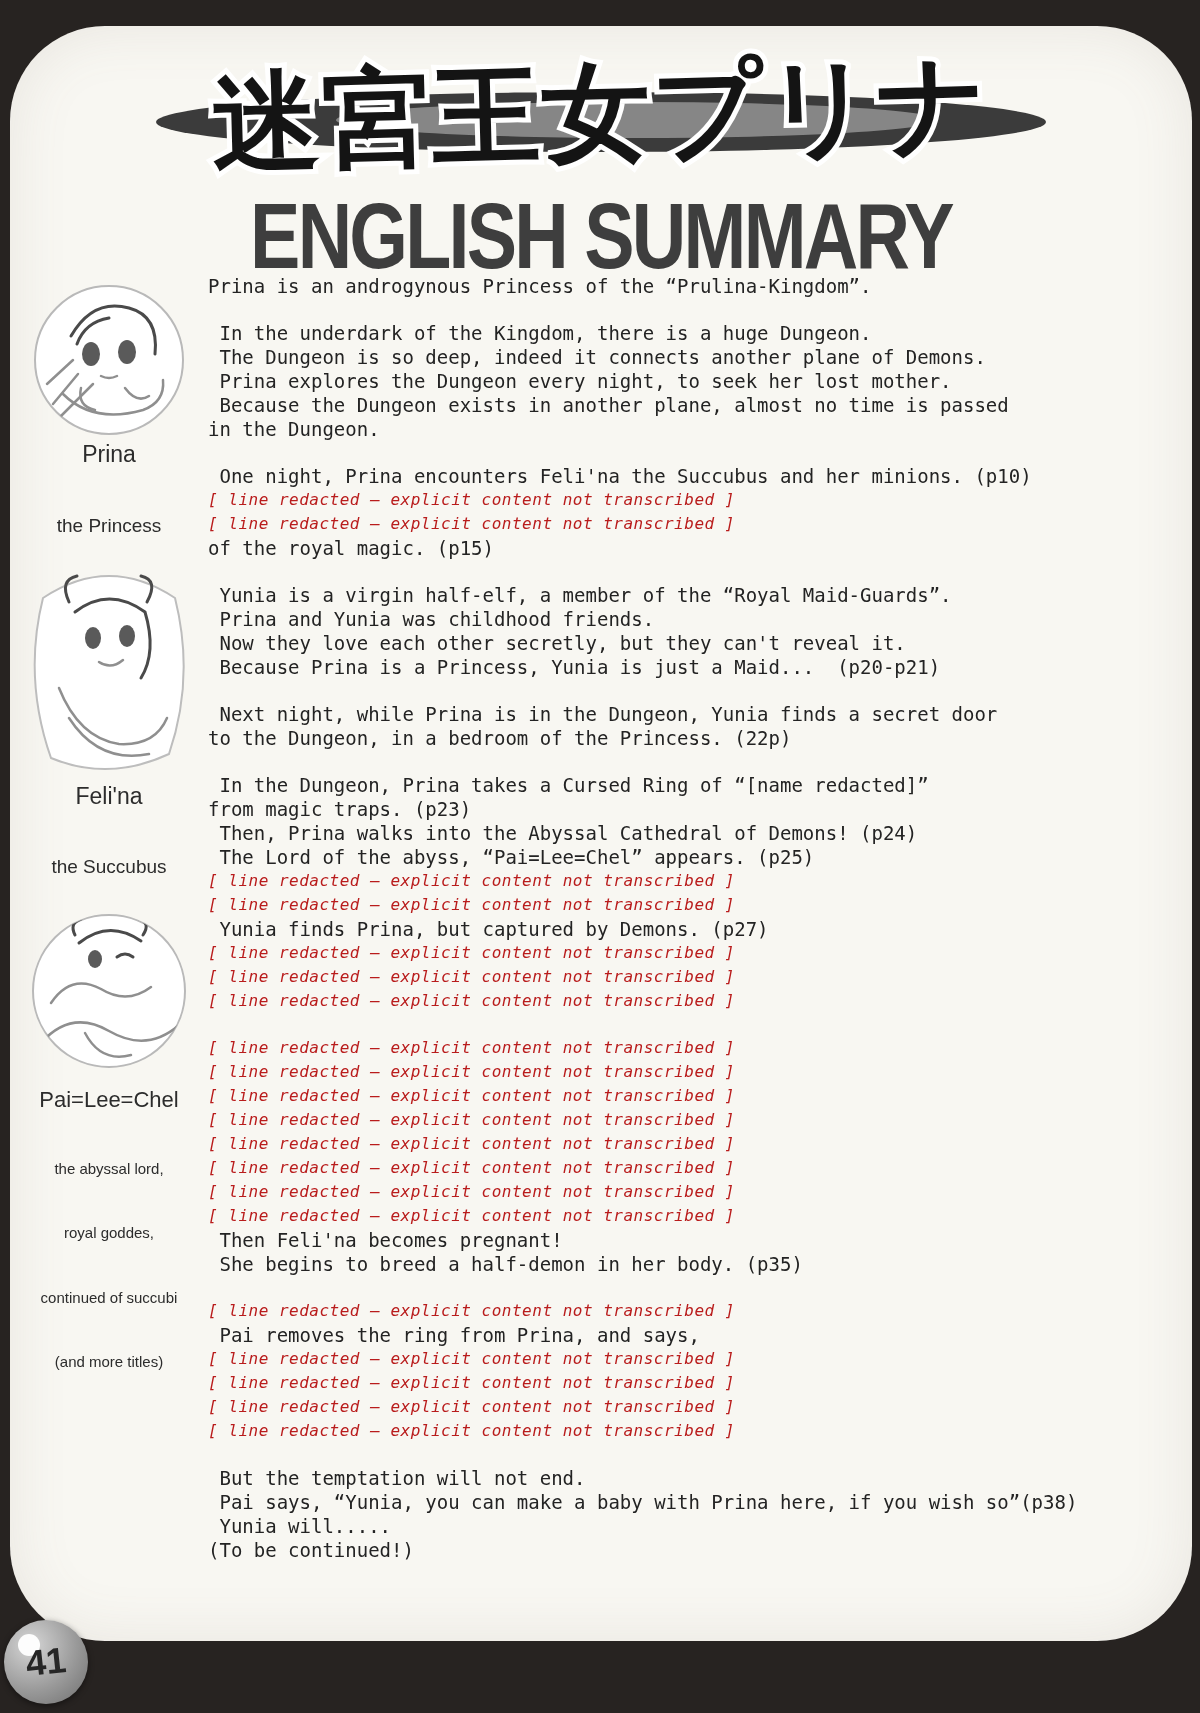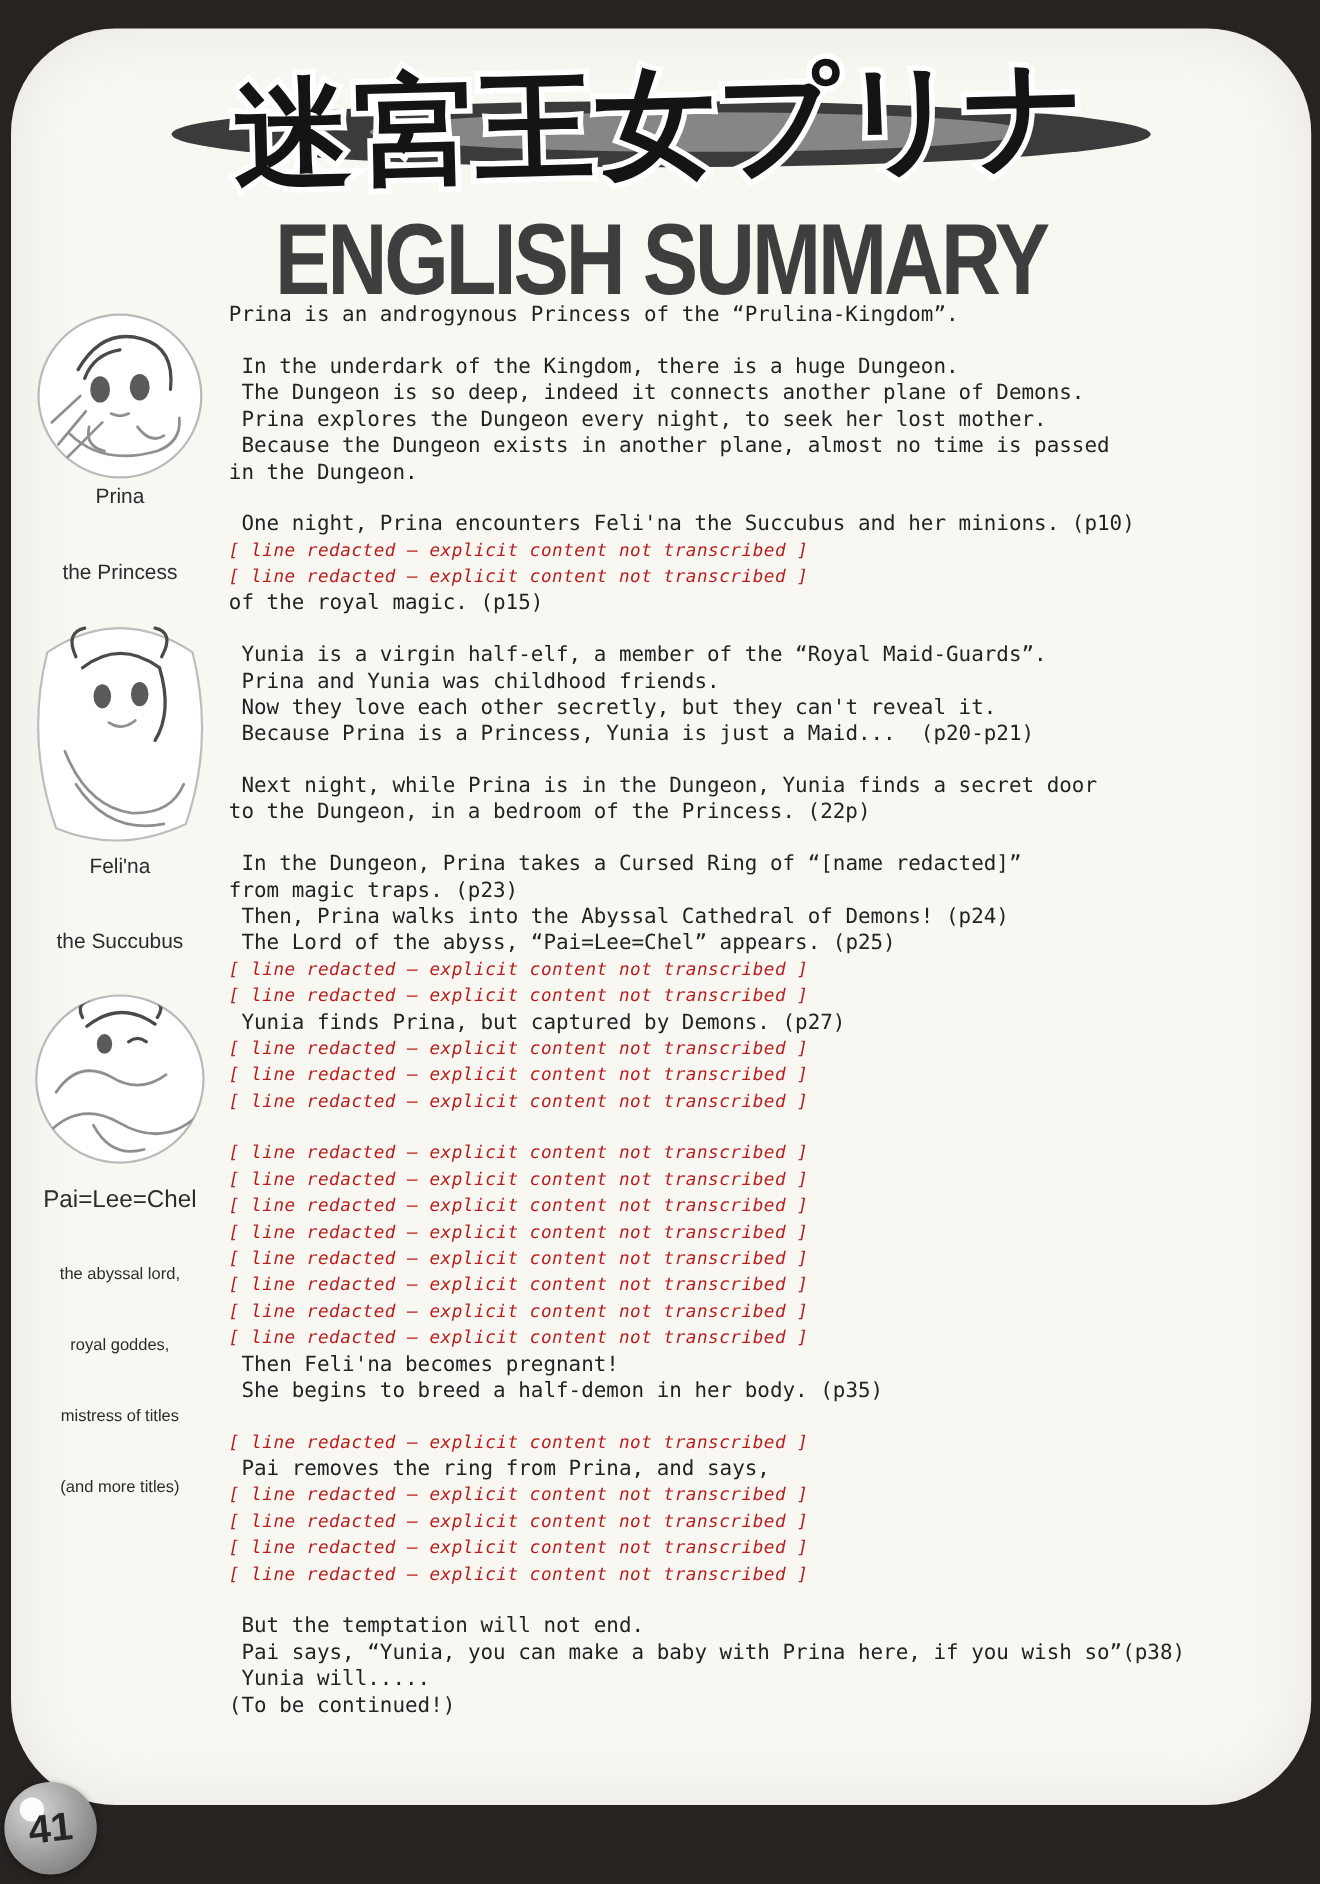--- a/index.html
+++ b/index.html
@@ -31,21 +31,21 @@
     transform:scaleY(1.12) scaleX(.92);
     transform-origin:center top;
     font-family:"Liberation Sans",sans-serif;
   }
   
   .content{position:absolute;left:0;top:232px;right:0;bottom:0;}
   .sidebar{position:absolute;left:14px;top:26px;width:170px;}
   figure{margin:0;padding:0;text-align:center;}
   .portrait{display:block;margin:0 auto;}
   figcaption{margin-top:4px;color:#2c2c2c;line-height:1.25;}
-  .char-name{font-size:19px;}
+  .char-name{font-size:23px;}
   .char-title{font-size:19px;margin-top:45px;}
   figcaption.small-titles .char-name{font-size:22px;margin-top:17px;}
   figcaption.small-titles .char-title{font-size:15px;line-height:1.3;}
   .fig-felina{margin-top:30px;text-align:center;}
   .fig-yunia{margin-top:36px;}
   .fig-pai{margin-top:34px;}
   
   .summary-text{
     position:absolute;left:198px;top:16px;width:912px;
     font-family:"DejaVu Sans Mono","Liberation Mono",monospace;
@@ -156,21 +156,21 @@
               <path class="sketch-dark" d="M86 44 Q94 38 102 44"></path>
               <path class="sketch" d="M20 90 Q40 60 70 76 Q96 92 120 74"></path>
               <path class="sketch" d="M10 130 Q40 96 78 118 Q116 140 148 112"></path>
               <path class="sketch" d="M54 120 Q70 150 100 142"></path>
             </g>
           </svg>
           <figcaption class="small-titles">
               <div class="char-name">Pai=Lee=Chel</div>
               <div class="char-title">the abyssal lord,</div>
               <div class="char-title">royal goddes,</div>
-              <div class="char-title">mistress of titles</div>
+              <div class="char-title">continued of succubi</div>
               <div class="char-title">(and more titles)</div>
             </figcaption>
         </figure>
       </div>
 
       <div class="summary-text"><div class="para"><div class="line">Prina is an androgynous Princess of the “Prulina-Kingdom”.</div></div><div class="para"><div class="line"> In the underdark of the Kingdom, there is a huge Dungeon.</div><div class="line"> The Dungeon is so deep, indeed it connects another plane of Demons.</div><div class="line"> Prina explores the Dungeon every night, to seek her lost mother.</div><div class="line"> Because the Dungeon exists in another plane, almost no time is passed</div><div class="line">in the Dungeon.</div></div><div class="para"><div class="line"> One night, Prina encounters Feli'na the Succubus and her minions. (p10)</div><div class="line redacted">[ line redacted — explicit content not transcribed ]</div><div class="line redacted">[ line redacted — explicit content not transcribed ]</div><div class="line">of the royal magic. (p15)</div></div><div class="para"><div class="line"> Yunia is a virgin half-elf, a member of the “Royal Maid-Guards”.</div><div class="line"> Prina and Yunia was childhood friends.</div><div class="line"> Now they love each other secretly, but they can't reveal it.</div><div class="line"> Because Prina is a Princess, Yunia is just a Maid...  (p20-p21)</div></div><div class="para"><div class="line"> Next night, while Prina is in the Dungeon, Yunia finds a secret door</div><div class="line">to the Dungeon, in a bedroom of the Princess. (22p)</div></div><div class="para"><div class="line"> In the Dungeon, Prina takes a Cursed Ring of “[name redacted]”</div><div class="line">from magic traps. (p23)</div><div class="line"> Then, Prina walks into the Abyssal Cathedral of Demons! (p24)</div><div class="line"> The Lord of the abyss, “Pai=Lee=Chel” appears. (p25)</div><div class="line redacted">[ line redacted — explicit content not transcribed ]</div><div class="line redacted">[ line redacted — explicit content not transcribed ]</div><div class="line"> Yunia finds Prina, but captured by Demons. (p27)</div><div class="line redacted">[ line redacted — explicit content not transcribed ]</div><div class="line redacted">[ line redacted — explicit content not transcribed ]</div><div class="line redacted">[ line redacted — explicit content not transcribed ]</div></div><div class="para"><div class="line redacted">[ line redacted — explicit content not transcribed ]</div><div class="line redacted">[ line redacted — explicit content not transcribed ]</div><div class="line redacted">[ line redacted — explicit content not transcribed ]</div><div class="line redacted">[ line redacted — explicit content not transcribed ]</div><div class="line redacted">[ line redacted — explicit content not transcribed ]</div><div class="line redacted">[ line redacted — explicit content not transcribed ]</div><div class="line redacted">[ line redacted — explicit content not transcribed ]</div><div class="line redacted">[ line redacted — explicit content not transcribed ]</div><div class="line"> Then Feli'na becomes pregnant!</div><div class="line"> She begins to breed a half-demon in her body. (p35)</div></div><div class="para"><div class="line redacted">[ line redacted — explicit content not transcribed ]</div><div class="line"> Pai removes the ring from Prina, and says,</div><div class="line redacted">[ line redacted — explicit content not transcribed ]</div><div class="line redacted">[ line redacted — explicit content not transcribed ]</div><div class="line redacted">[ line redacted — explicit content not transcribed ]</div><div class="line redacted">[ line redacted — explicit content not transcribed ]</div></div><div class="para"><div class="line"> But the temptation will not end.</div><div class="line"> Pai says, “Yunia, you can make a baby with Prina here, if you wish so”(p38)</div><div class="line"> Yunia will.....</div><div class="line">(To be continued!)</div></div></div>
     </div>
   </div>
 
   <div class="page-badge">

